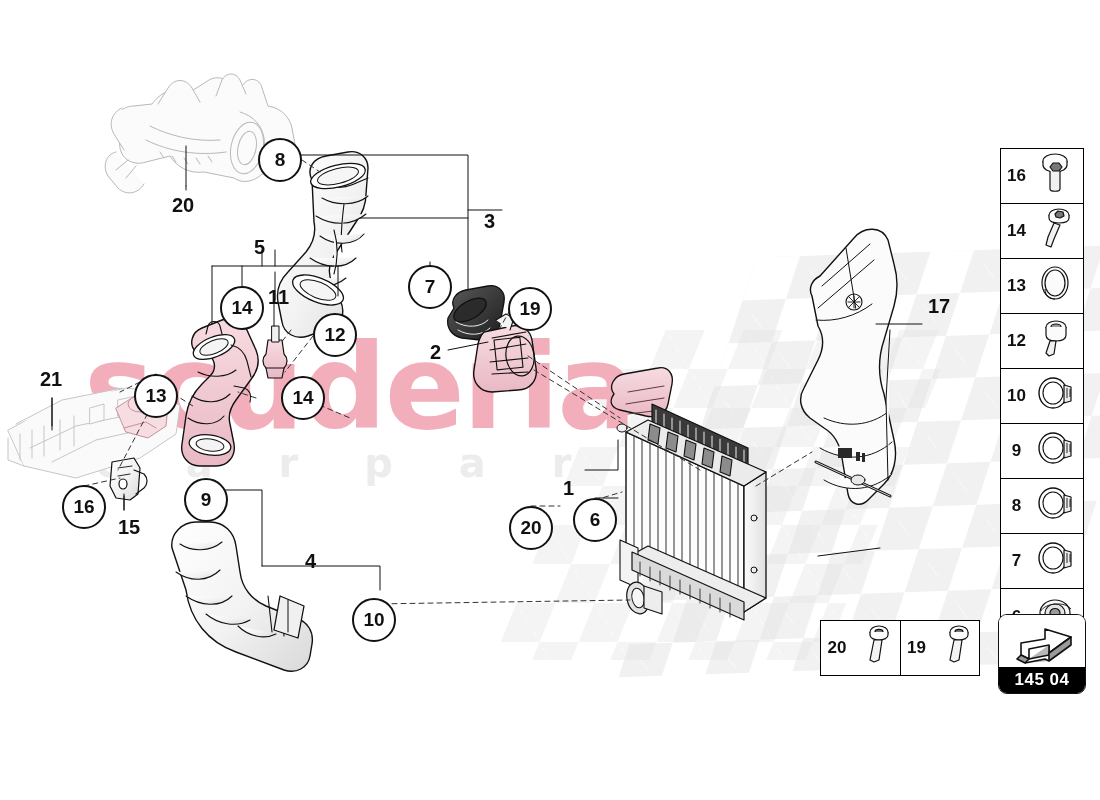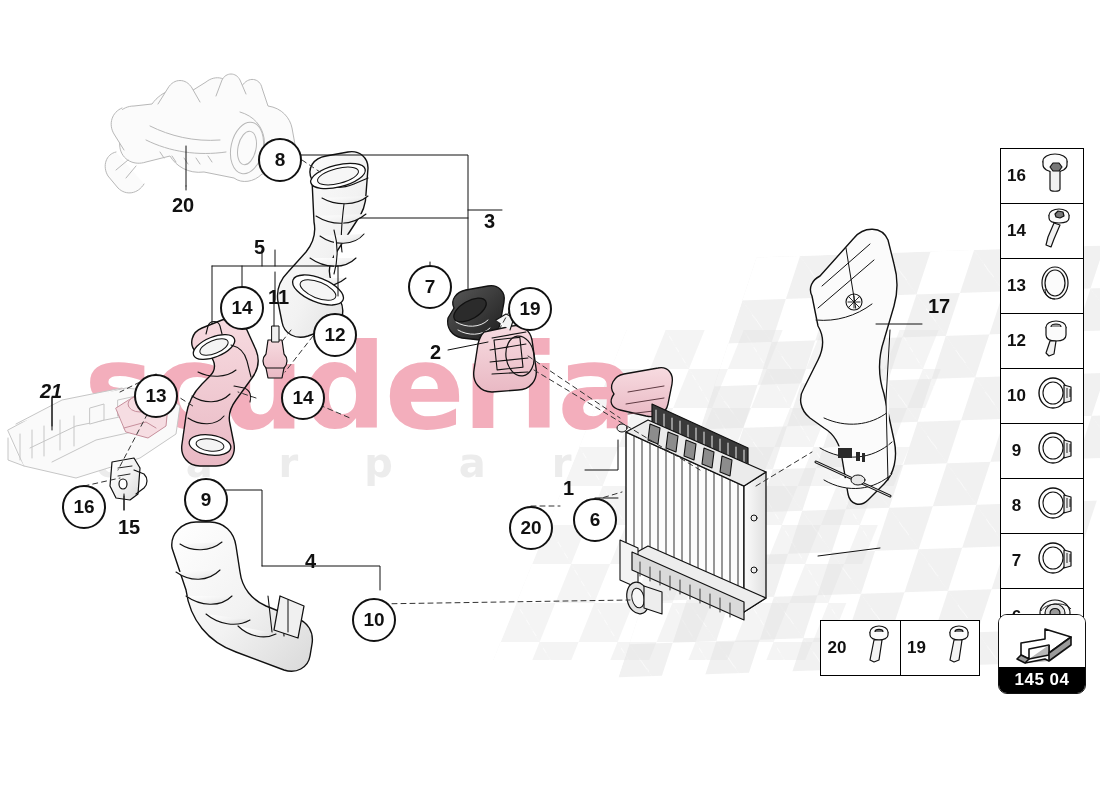--- a/index.html
+++ b/index.html
@@ -426,21 +426,21 @@
       <div class="callout" style="left: 184px; top: 478px;">9</div>
       <div class="callout" style="left: 352px; top: 598px;">10</div>
       <div class="callout" style="left: 509px; top: 506px;">20</div>
       <div class="callout" style="left: 573px; top: 498px;">6</div>
     </div>
   <div id="label-layer">
       <div class="plabel" style="left: 172px; top: 194px;">20</div>
       <div class="plabel" style="left: 484px; top: 210px;">3</div>
       <div class="plabel" style="left: 254px; top: 236px;">5</div>
       <div class="plabel" style="left: 268px; top: 286px;">11</div>
-      <div class="plabel" style="left: 40px; top: 380px; font-style: italic;">21</div>
+      <div class="plabel" style="left: 40px; top: 368px;">21</div>
       <div class="plabel" style="left: 430px; top: 341px;">2</div>
       <div class="plabel" style="left: 118px; top: 516px; text-align: center;">15</div>
       <div class="plabel" style="left: 305px; top: 550px;">4</div>
       <div class="plabel" style="left: 563px; top: 477px;">1</div>
       <div class="plabel" style="left: 928px; top: 295px;">17</div>
     </div>
 
   <div id="legend">
       <div class="lg-row">
         <div class="lg-num">16</div>

